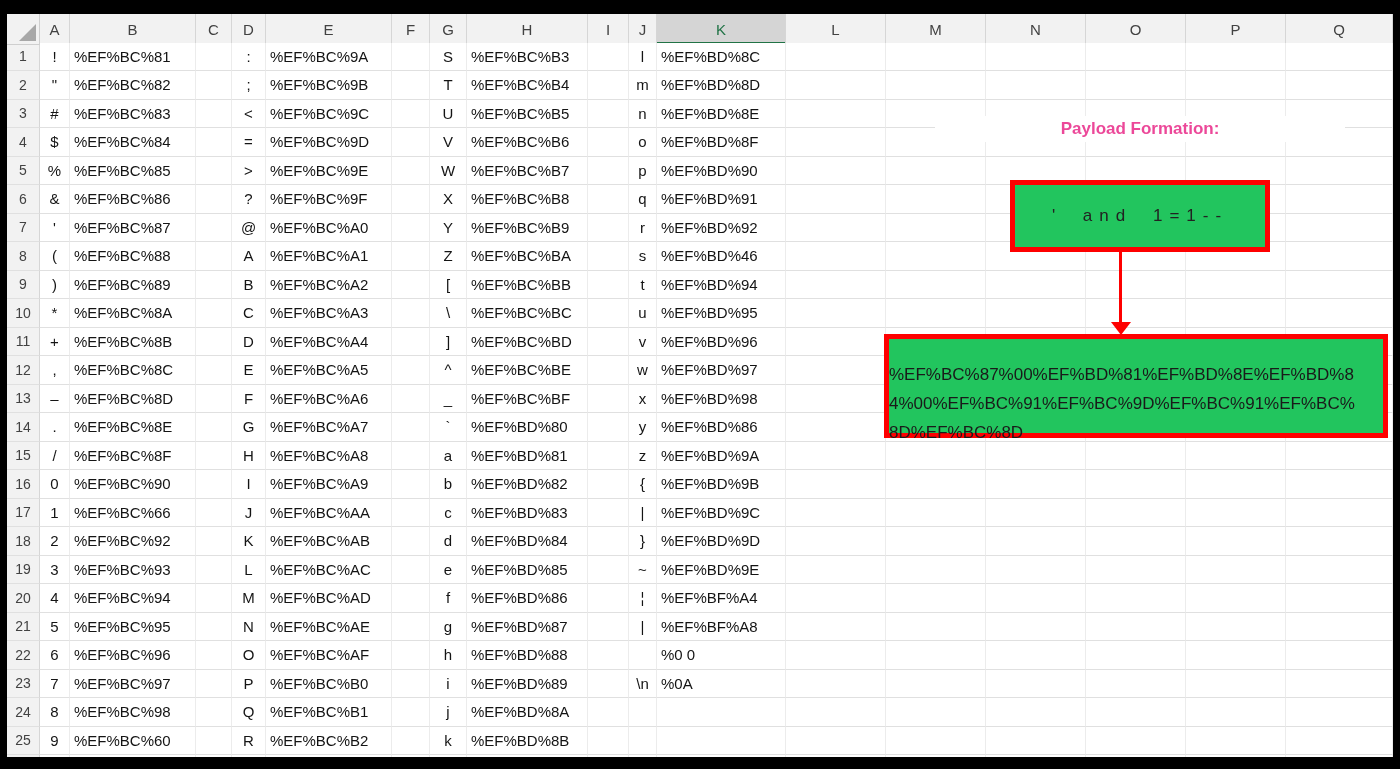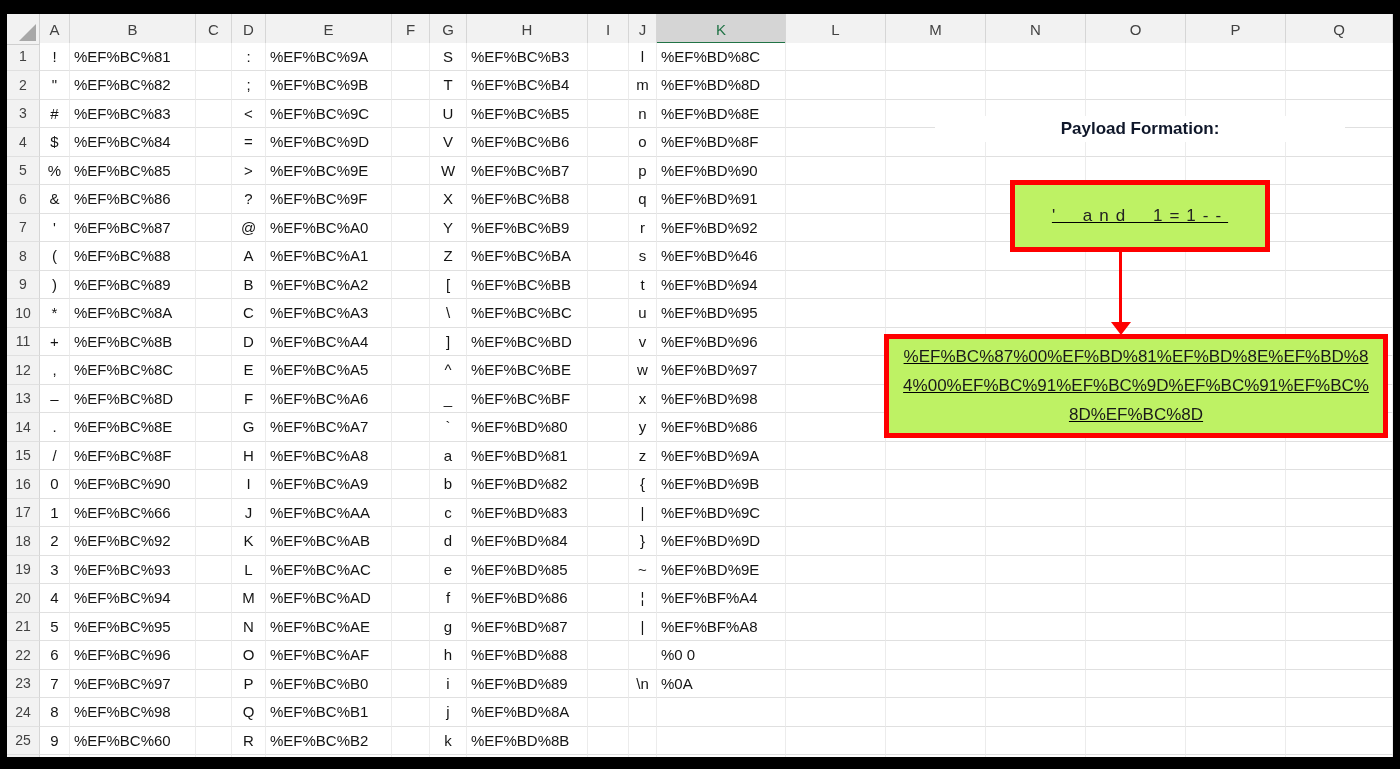--- a/index.html
+++ b/index.html
@@ -15,28 +15,28 @@
   .col-header.selected{background:#d5d5d5;color:#217346;box-shadow:inset 0 -2px 0 0 #217346;}
   .row-header{background:#f2f2f2;border-right:1px solid #d6d6d6;border-bottom:1px solid #e0e0e0;
               color:#424242;font-size:14px;display:flex;align-items:center;justify-content:center;user-select:none;}
   .cell{background:#fff;border-right:1px solid #ececec;border-bottom:1px solid #e0e0e0;
         font-size:15px;line-height:28px;white-space:nowrap;overflow:visible;color:#141414;}
   .cell.char{text-align:center;}
   .cell.code{text-align:left;padding-left:4px;}
   
   .overlay{position:absolute;}
   #payload-title{left:928px;top:102px;width:410px;height:26px;background:#fff;
-                 font-weight:bold;font-size:17px;color:#0f172a;text-align:center;line-height:26px;}
-  .red-box{border:5px solid #fe0000;background:#bef264;box-sizing:border-box;text-decoration:underline;}
+                 font-weight:bold;font-size:17px;color:#ec4899;text-align:center;line-height:26px;}
+  .red-box{border:5px solid #fe0000;background:#22c55e;box-sizing:border-box;}
   #payload-box{left:1003px;top:166px;width:260px;height:72px;display:flex;align-items:center;justify-content:center;}
   #payload-box .txt{font-size:17px;color:#222;letter-spacing:7px;word-spacing:9px;white-space:nowrap;}
   #arrow-line{left:1112px;top:236px;width:3px;height:74px;background:#fe0000;}
   #arrow-head{left:1104px;top:308px;width:0;height:0;border-left:10px solid transparent;
               border-right:10px solid transparent;border-top:13px solid #fe0000;}
-  #encoded-box{left:877px;top:320px;width:504px;height:104px;padding-top:3px;text-align:center;}
+  #encoded-box{left:877px;top:320px;width:504px;height:104px;padding-top:21px;}
   #encoded-box .line{font-size:17px;line-height:29px;color:#1a1a1a;white-space:nowrap;}
 </style>
 </head>
 <body>
 
 <div id="stage">
   <div id="sheet-frame">
     <div id="sheet" style="grid-template-columns: 33px 30px 126px 36px 34px 126px 38px 37px 121px 41px 28px 129px 100px 100px 100px 100px 100px 107px;">
         <div class="corner">
           <div class="tri"></div>

